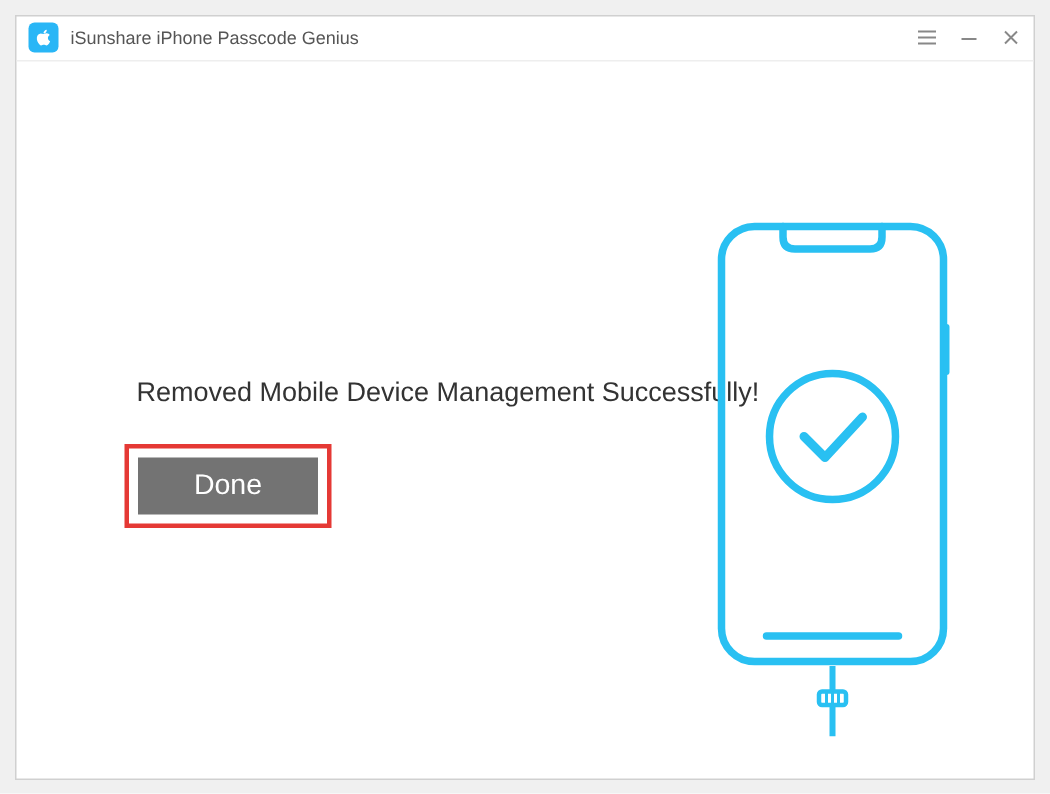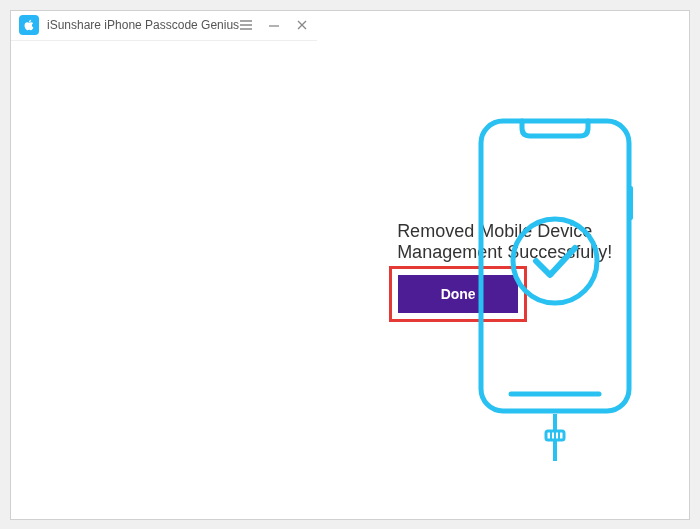--- a/index.html
+++ b/index.html
@@ -11,21 +11,21 @@
       display: flex;
       align-items: center;
       justify-content: center;
     }
     .window {
       width: 680px;
       height: 510px;
       background: #ffffff;
       border: 1px solid #d0d0d0;
       display: flex;
-      flex-direction: row;
+      flex-direction: column;
       position: relative;
     }
     .titlebar {
       height: 30px;
       display: flex;
       align-items: center;
       padding: 0 8px;
       border-bottom: 1px solid #eeeeee;
     }
     .app-logo {
@@ -70,25 +70,25 @@
     .done-wrap {
       position: absolute;
       left: 72px;
       top: 255px;
       border: 3px solid #e53935;
       padding: 6px;
     }
     .done-btn {
       width: 120px;
       height: 38px;
-      background: #4c1d95;
+      background: #737373;
       color: #ffffff;
       border: none;
-      font-size: 14px;
-      font-weight: 700;
+      font-size: 19px;
+      font-weight: 400;
       cursor: pointer;
       display: flex;
       align-items: center;
       justify-content: center;
     }
     .phone-illustration {
       position: absolute;
       right: 40px;
       top: 105px;
     }

